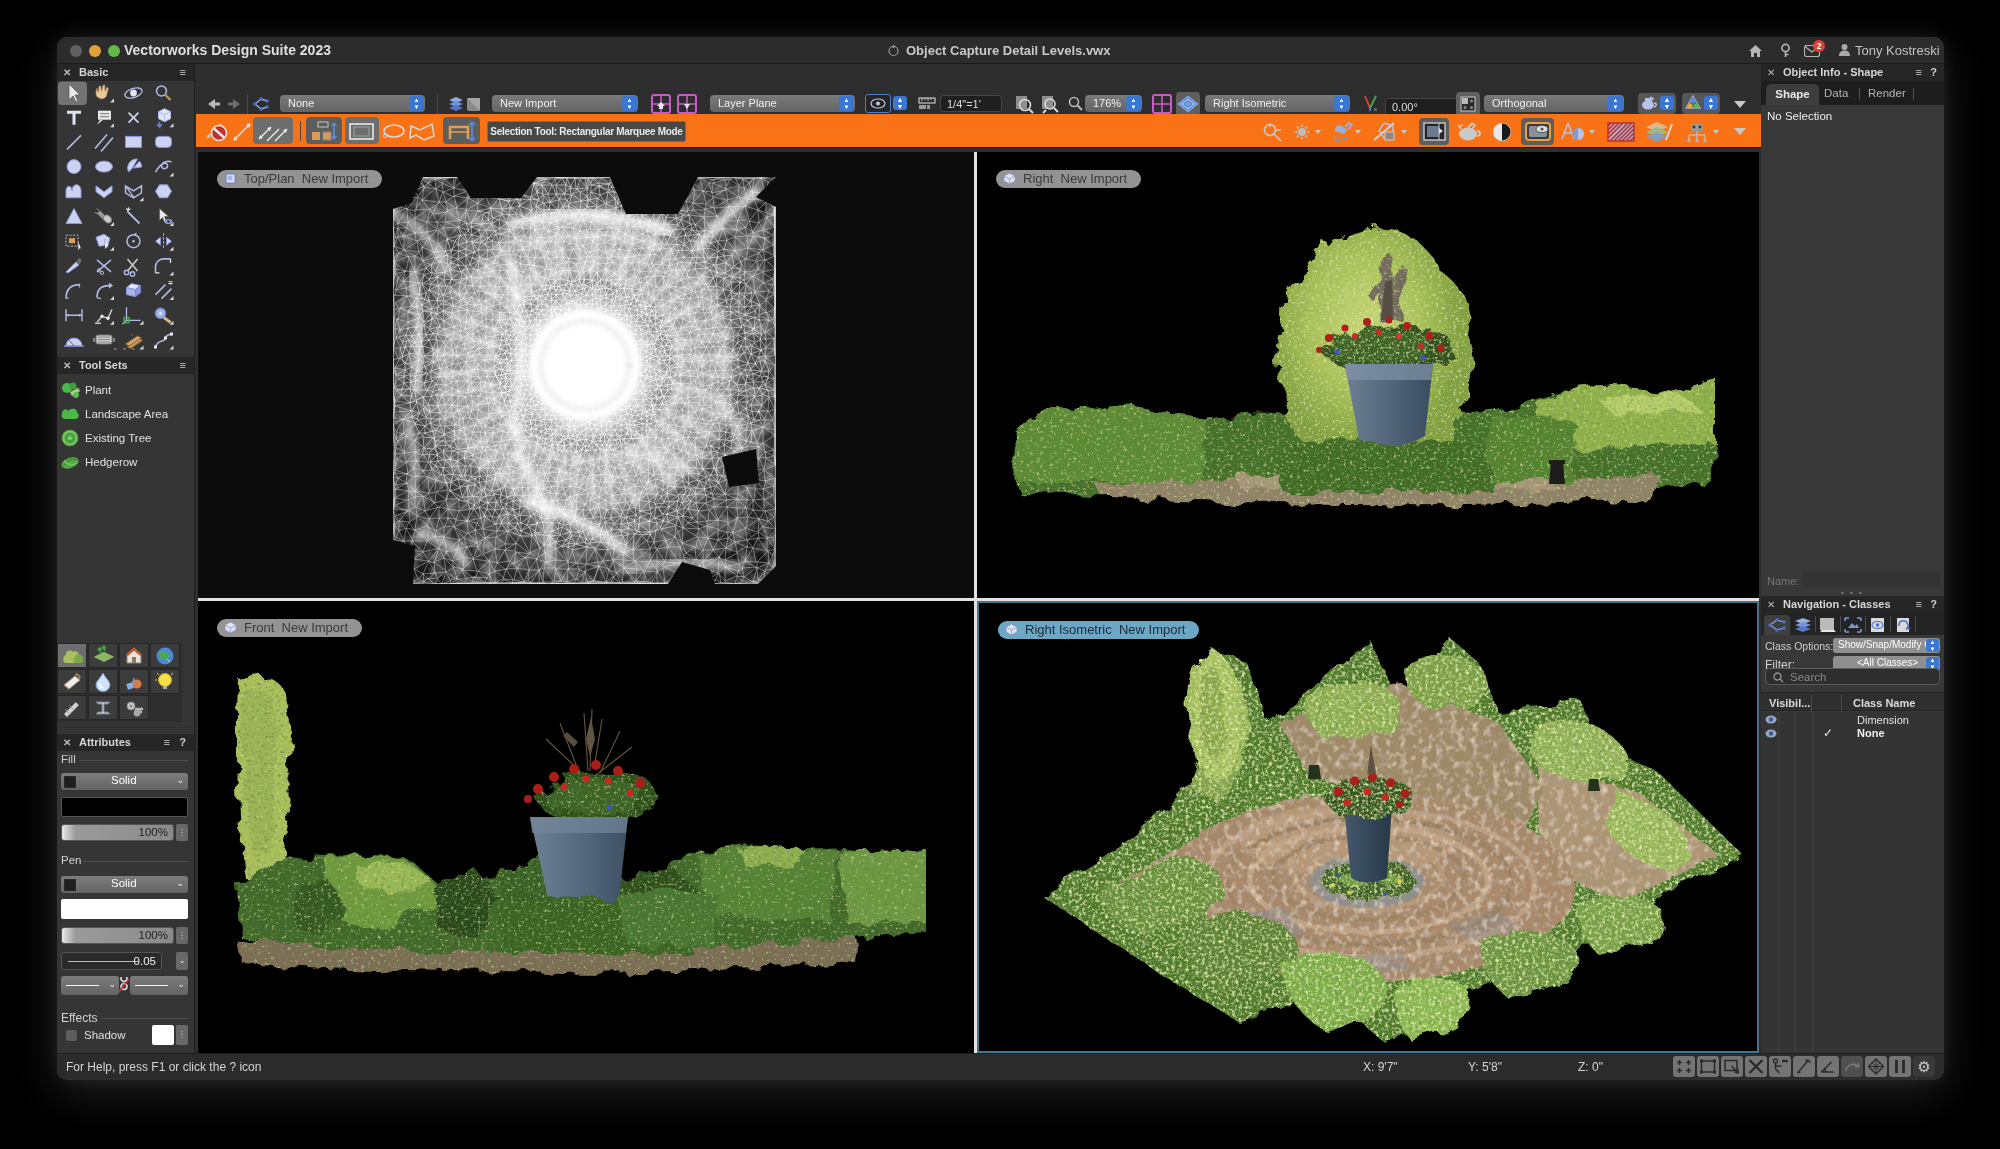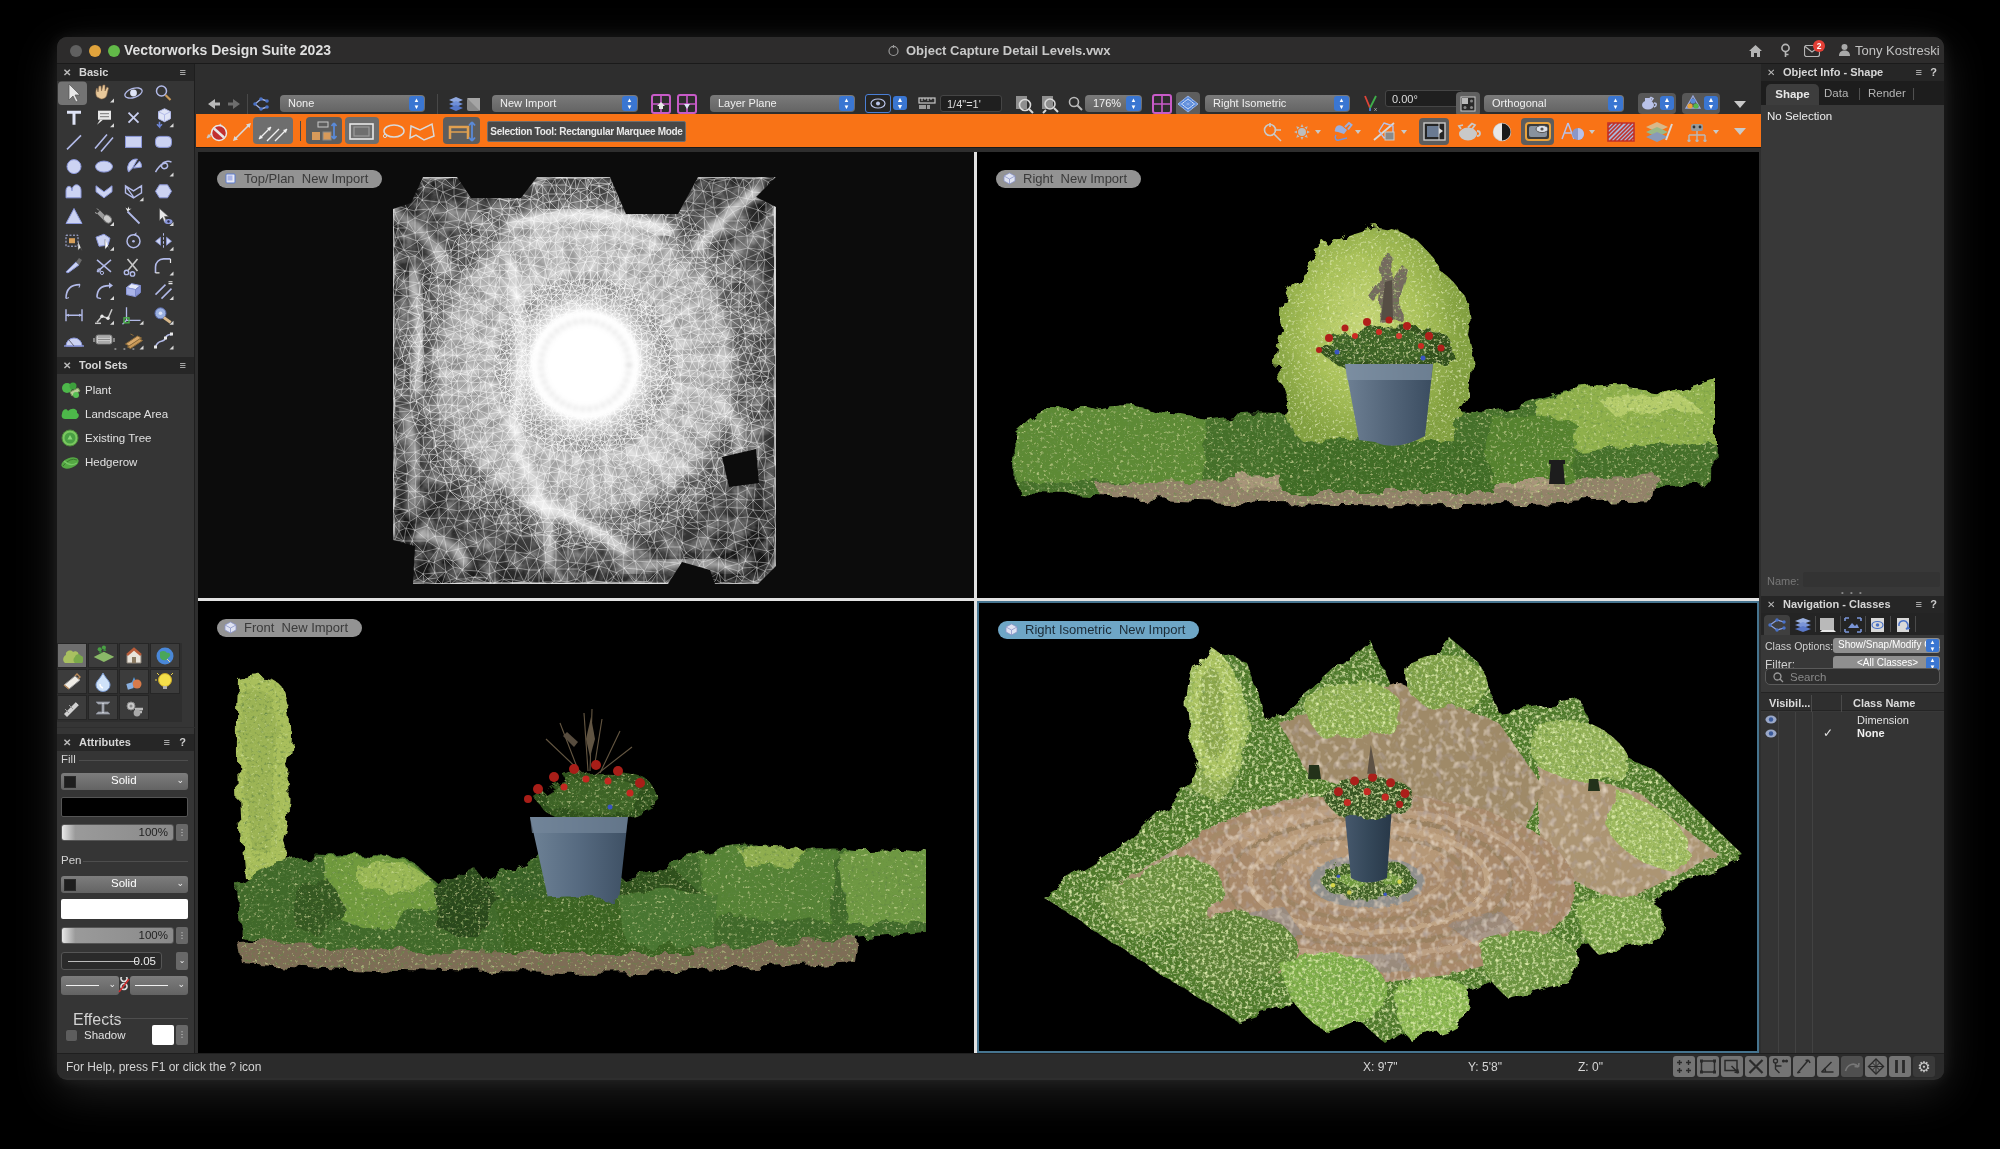--- a/index.html
+++ b/index.html
@@ -161,21 +161,21 @@
  <div class="dd" style="left:1009px;top:5px;width:145px">
         <span class="lbl">Right Isometric</span>
         <span class="btn">▲<br>▼</span>
       </div>
  <svg class="abs" style="left:1166px;top:4px" width="18" height="18" viewBox="0 0 18 18">
         <path d="M3 2 L8 14" stroke="#e04438" stroke-width="1.8"></path>
         <path d="M14 2 L8 14" stroke="#3fae4a" stroke-width="1.8"></path>
         <path d="M8 14 L8 17" stroke="#4a7fd6" stroke-width="1.8"></path>
         <text x="12" y="17" font-size="6" fill="#bbb">x</text>
       </svg>
- <div class="tfield" style="left:1189px;top:0;width:78px">0.00°</div>
+ <div class="tfield" style="left:1189px;top:8px;width:78px">0.00°</div>
  <div class="abs" style="left:1260px;top:2px;width:24px;height:24px;background:#606060;border-radius:4px">
         <svg style="margin:4px auto" width="16" height="16" viewBox="0 0 16 16">
           <rect x="1" y="1" width="14" height="14" fill="#2a2a2a" stroke="#c9c9c9"></rect>
           <rect x="2" y="2" width="6" height="6" fill="#b9b9b9"></rect>
           <circle cx="11.5" cy="5" r="1.5" fill="#888"></circle>
           <circle cx="5" cy="11.5" r="1.5" fill="#888"></circle>
           <circle cx="11.5" cy="11.5" r="1.5" fill="#888"></circle>
         </svg>
       </div>
  <div class="dd" style="left:1288px;top:5px;width:140px">
@@ -667,21 +667,21 @@
         <span style="position:absolute;right:3px;top:3px;color:#eee;font-size:9px">⌄</span>
       </div>
       <div class="abs" style="left:73px;top:248px;width:58px;height:19px;background:linear-gradient(#7d7d7d,#636363);border-radius:3px">
         <span style="position:absolute;left:5px;top:9px;width:33px;height:1px;background:#f0f0f0"></span>
         <span style="position:absolute;right:3px;top:3px;color:#eee;font-size:9px">⌄</span>
       </div>
       <svg class="abs" style="left:61px;top:249px" width="12" height="17" viewBox="0 0 12 17">
         <path d="M6 4.5 a3 3 0 1 1 0.01 0 M6 12.5 a3 3 0 1 1 0.01 0" fill="none" stroke="#ddd" stroke-width="1.6"></path>
         <path d="M1 15 L11 2" stroke="#d03030" stroke-width="1.6"></path>
       </svg>
-      <div class="abs" style="left:16px;top:283px;font-size:16px;color:#d2d2d2">Effects</div>
+      <div class="abs" style="left:4px;top:283px;font-size:12px;color:#d2d2d2">Effects</div>
       <div class="abs" style="left:44px;top:290px;width:87px;height:1px;background:#4e4e4e"></div>
       <div class="abs" style="left:8px;top:301px;width:13px;height:13px;background:#5d5d5d;border:1px solid #333;border-radius:3px"></div>
       <div class="abs" style="left:27px;top:301px;font-size:11.5px;color:#e0e0e0">Shadow</div>
       <div class="abs" style="left:95px;top:297px;width:22px;height:20px;background:#fff;border-radius:2px"></div>
       <div class="abs" style="left:119px;top:297px;width:12px;height:20px;background:#686868;border-radius:2px;color:#ddd;font-size:8px;text-align:center;line-height:20px">⋮</div>
     </div>
 <div id="vparea">
       <div class="vp" style="left:0;top:0;width:776px;height:446px;background:#0c0c0c">
         <svg class="abs" style="left:0;top:0" width="776" height="446" viewBox="0 0 776 446">
           <defs>

